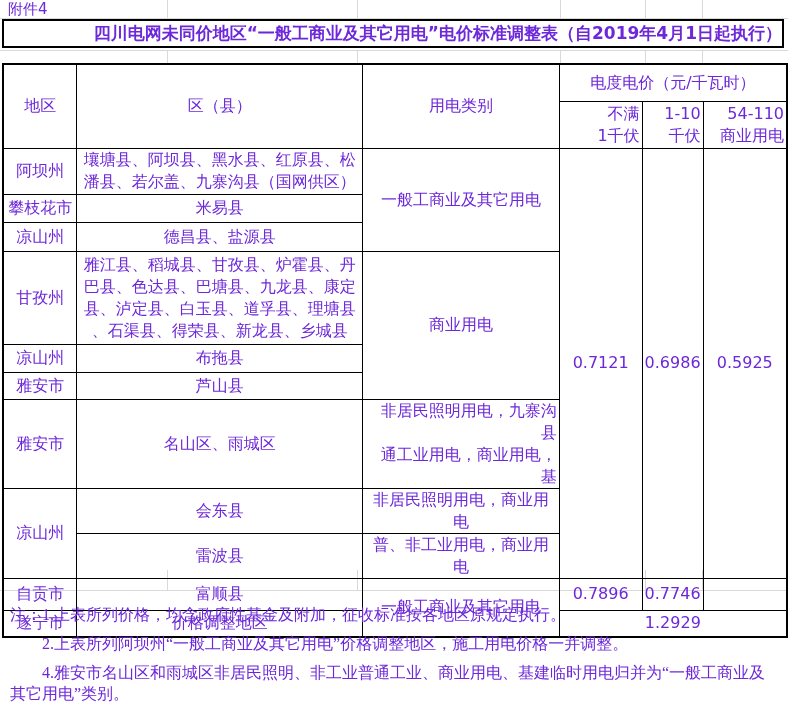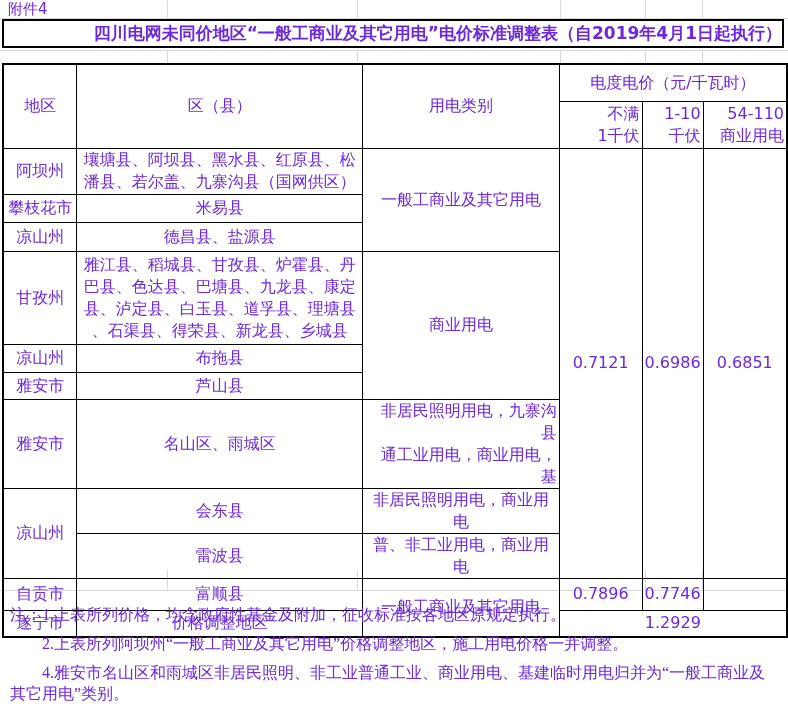--- a/index.html
+++ b/index.html
@@ -78,21 +78,21 @@
             <span class="ln">商业用电</span>
           </th>
       </tr>
 
       <tr style="height:46px">
         <td>阿坝州</td>
         <td class="wrapany">壤塘县、阿坝县、黑水县、红原县、松潘县、若尔盖、九寨沟县（国网供区）</td>
         <td rowspan="3">一般工商业及其它用电</td>
         <td rowspan="9">0.7121</td>
         <td rowspan="9">0.6986</td>
-        <td rowspan="9">0.6851</td>
+        <td rowspan="9">0.5925</td>
       </tr>
       <tr style="height:28px">
         <td>攀枝花市</td>
         <td>米易县</td>
       </tr>
       <tr style="height:29px">
         <td>凉山州</td>
         <td>德昌县、盐源县</td>
       </tr>
       <tr style="height:93px">

